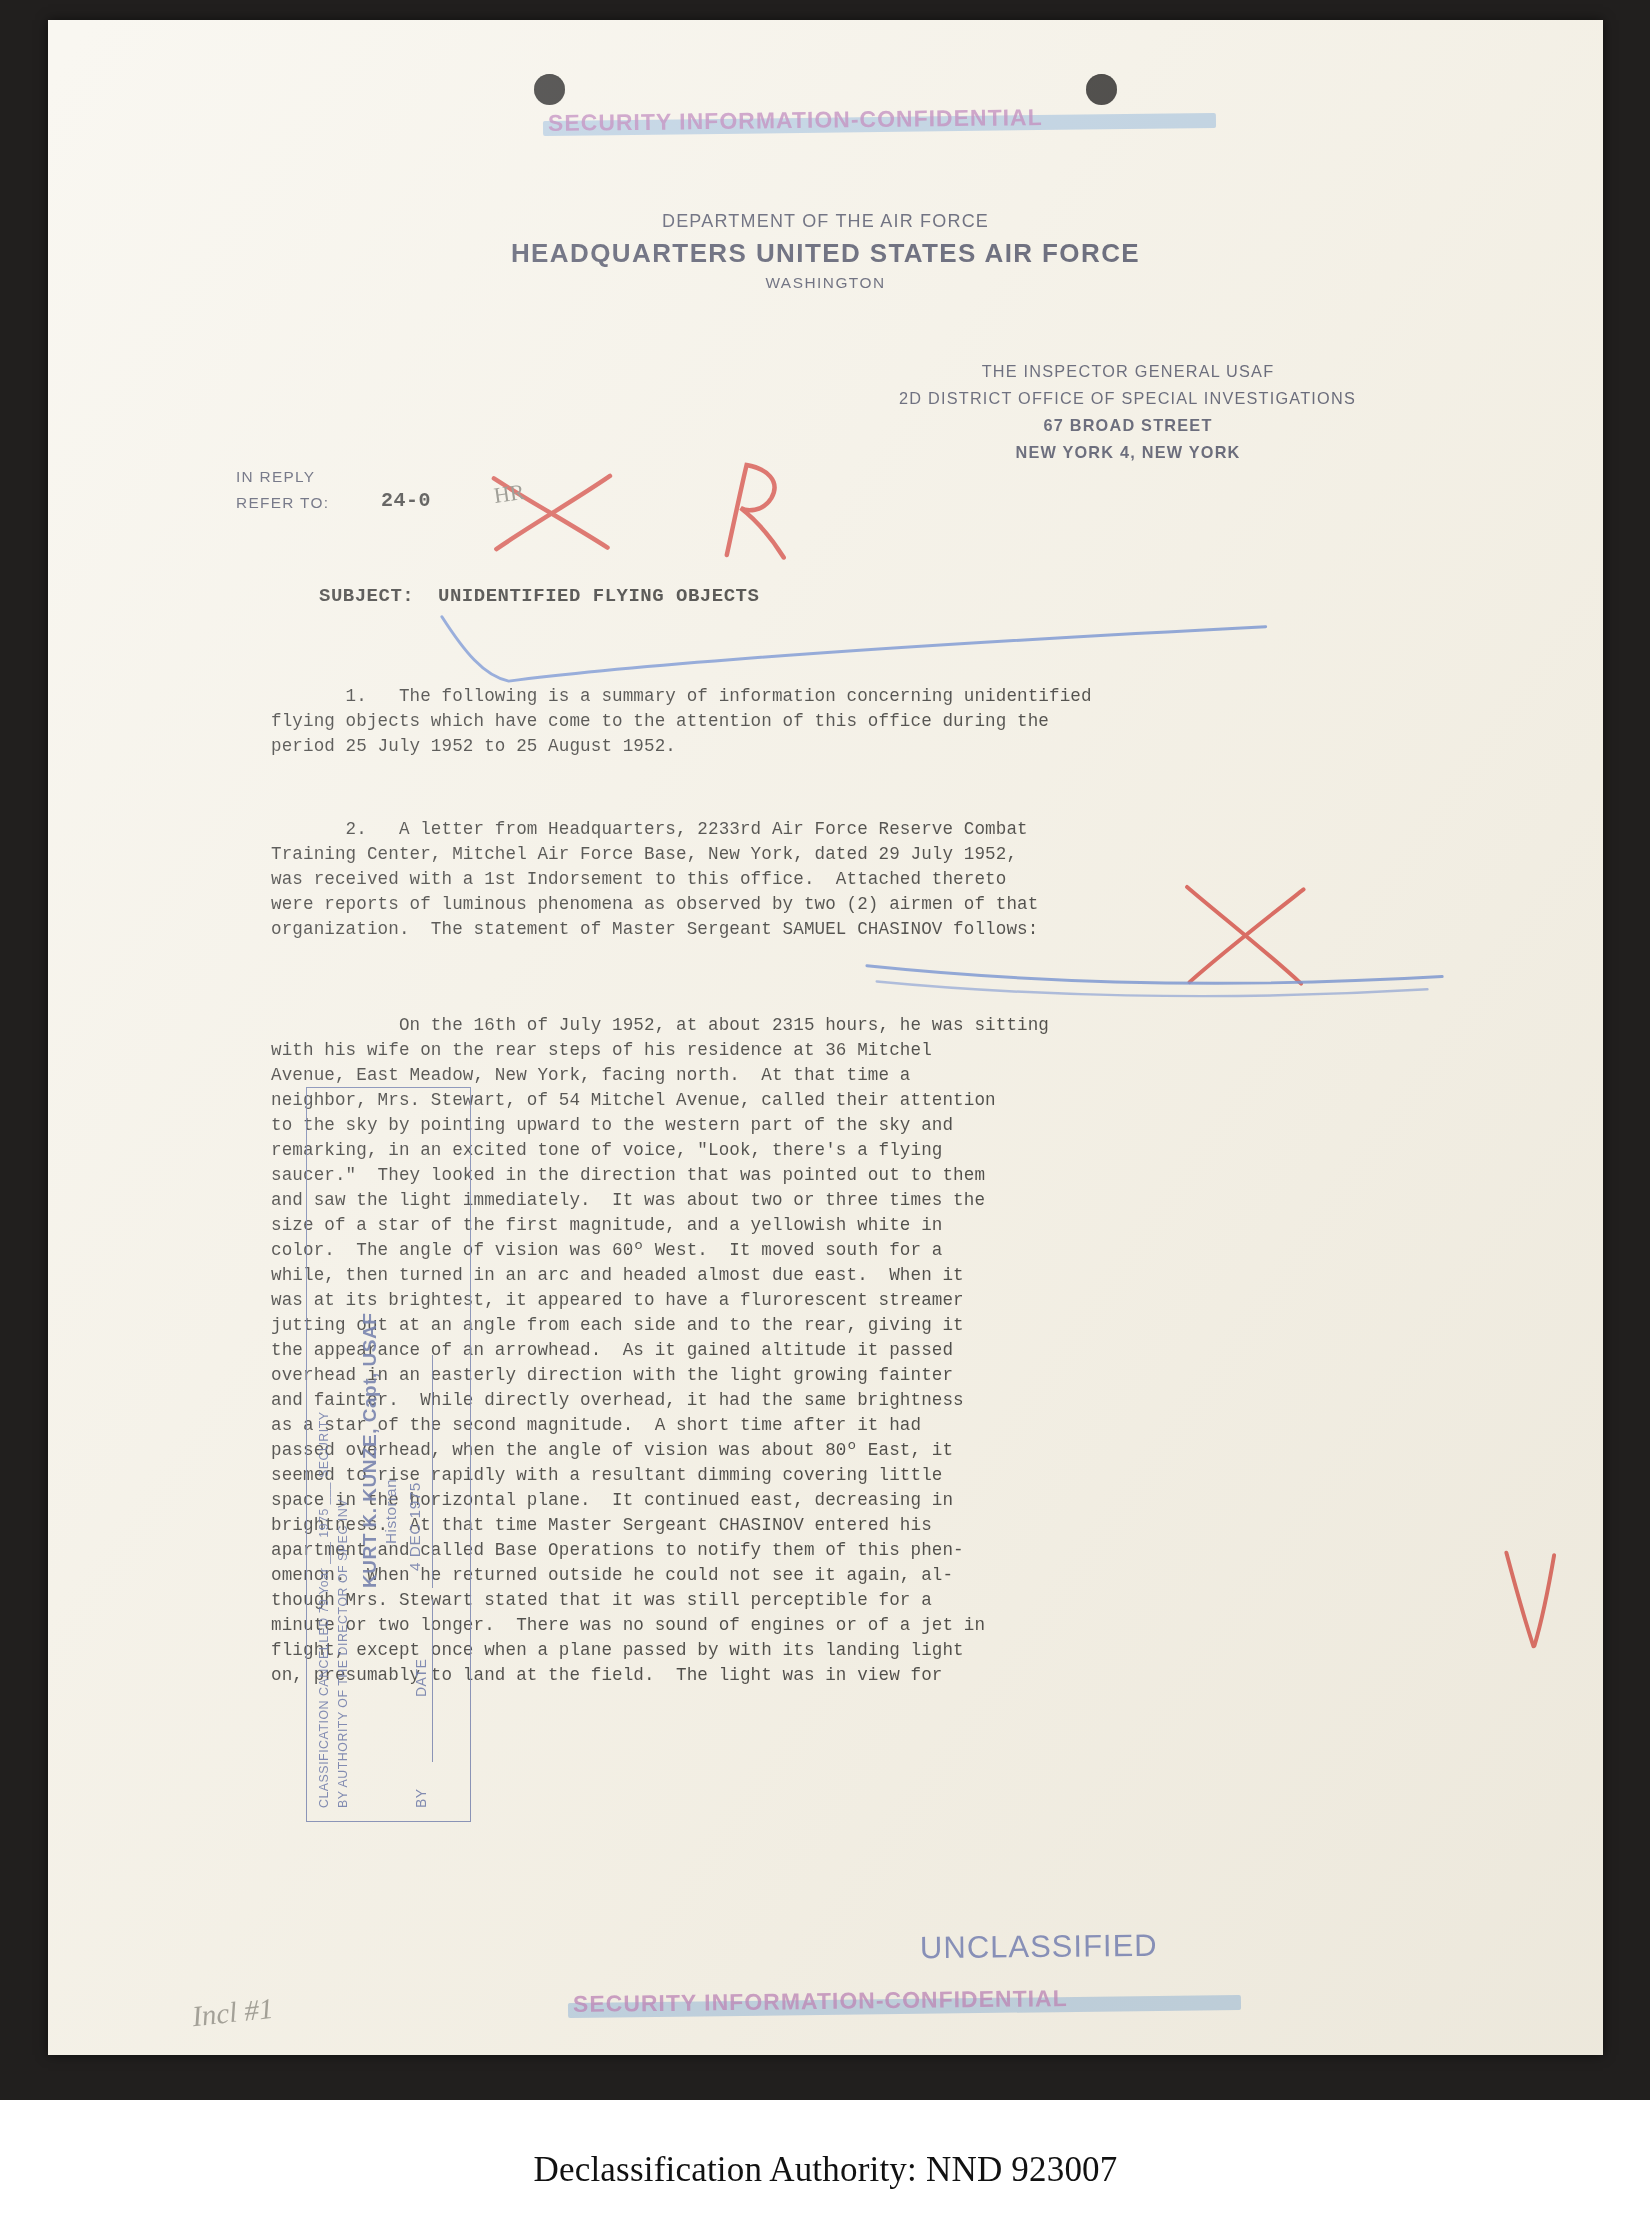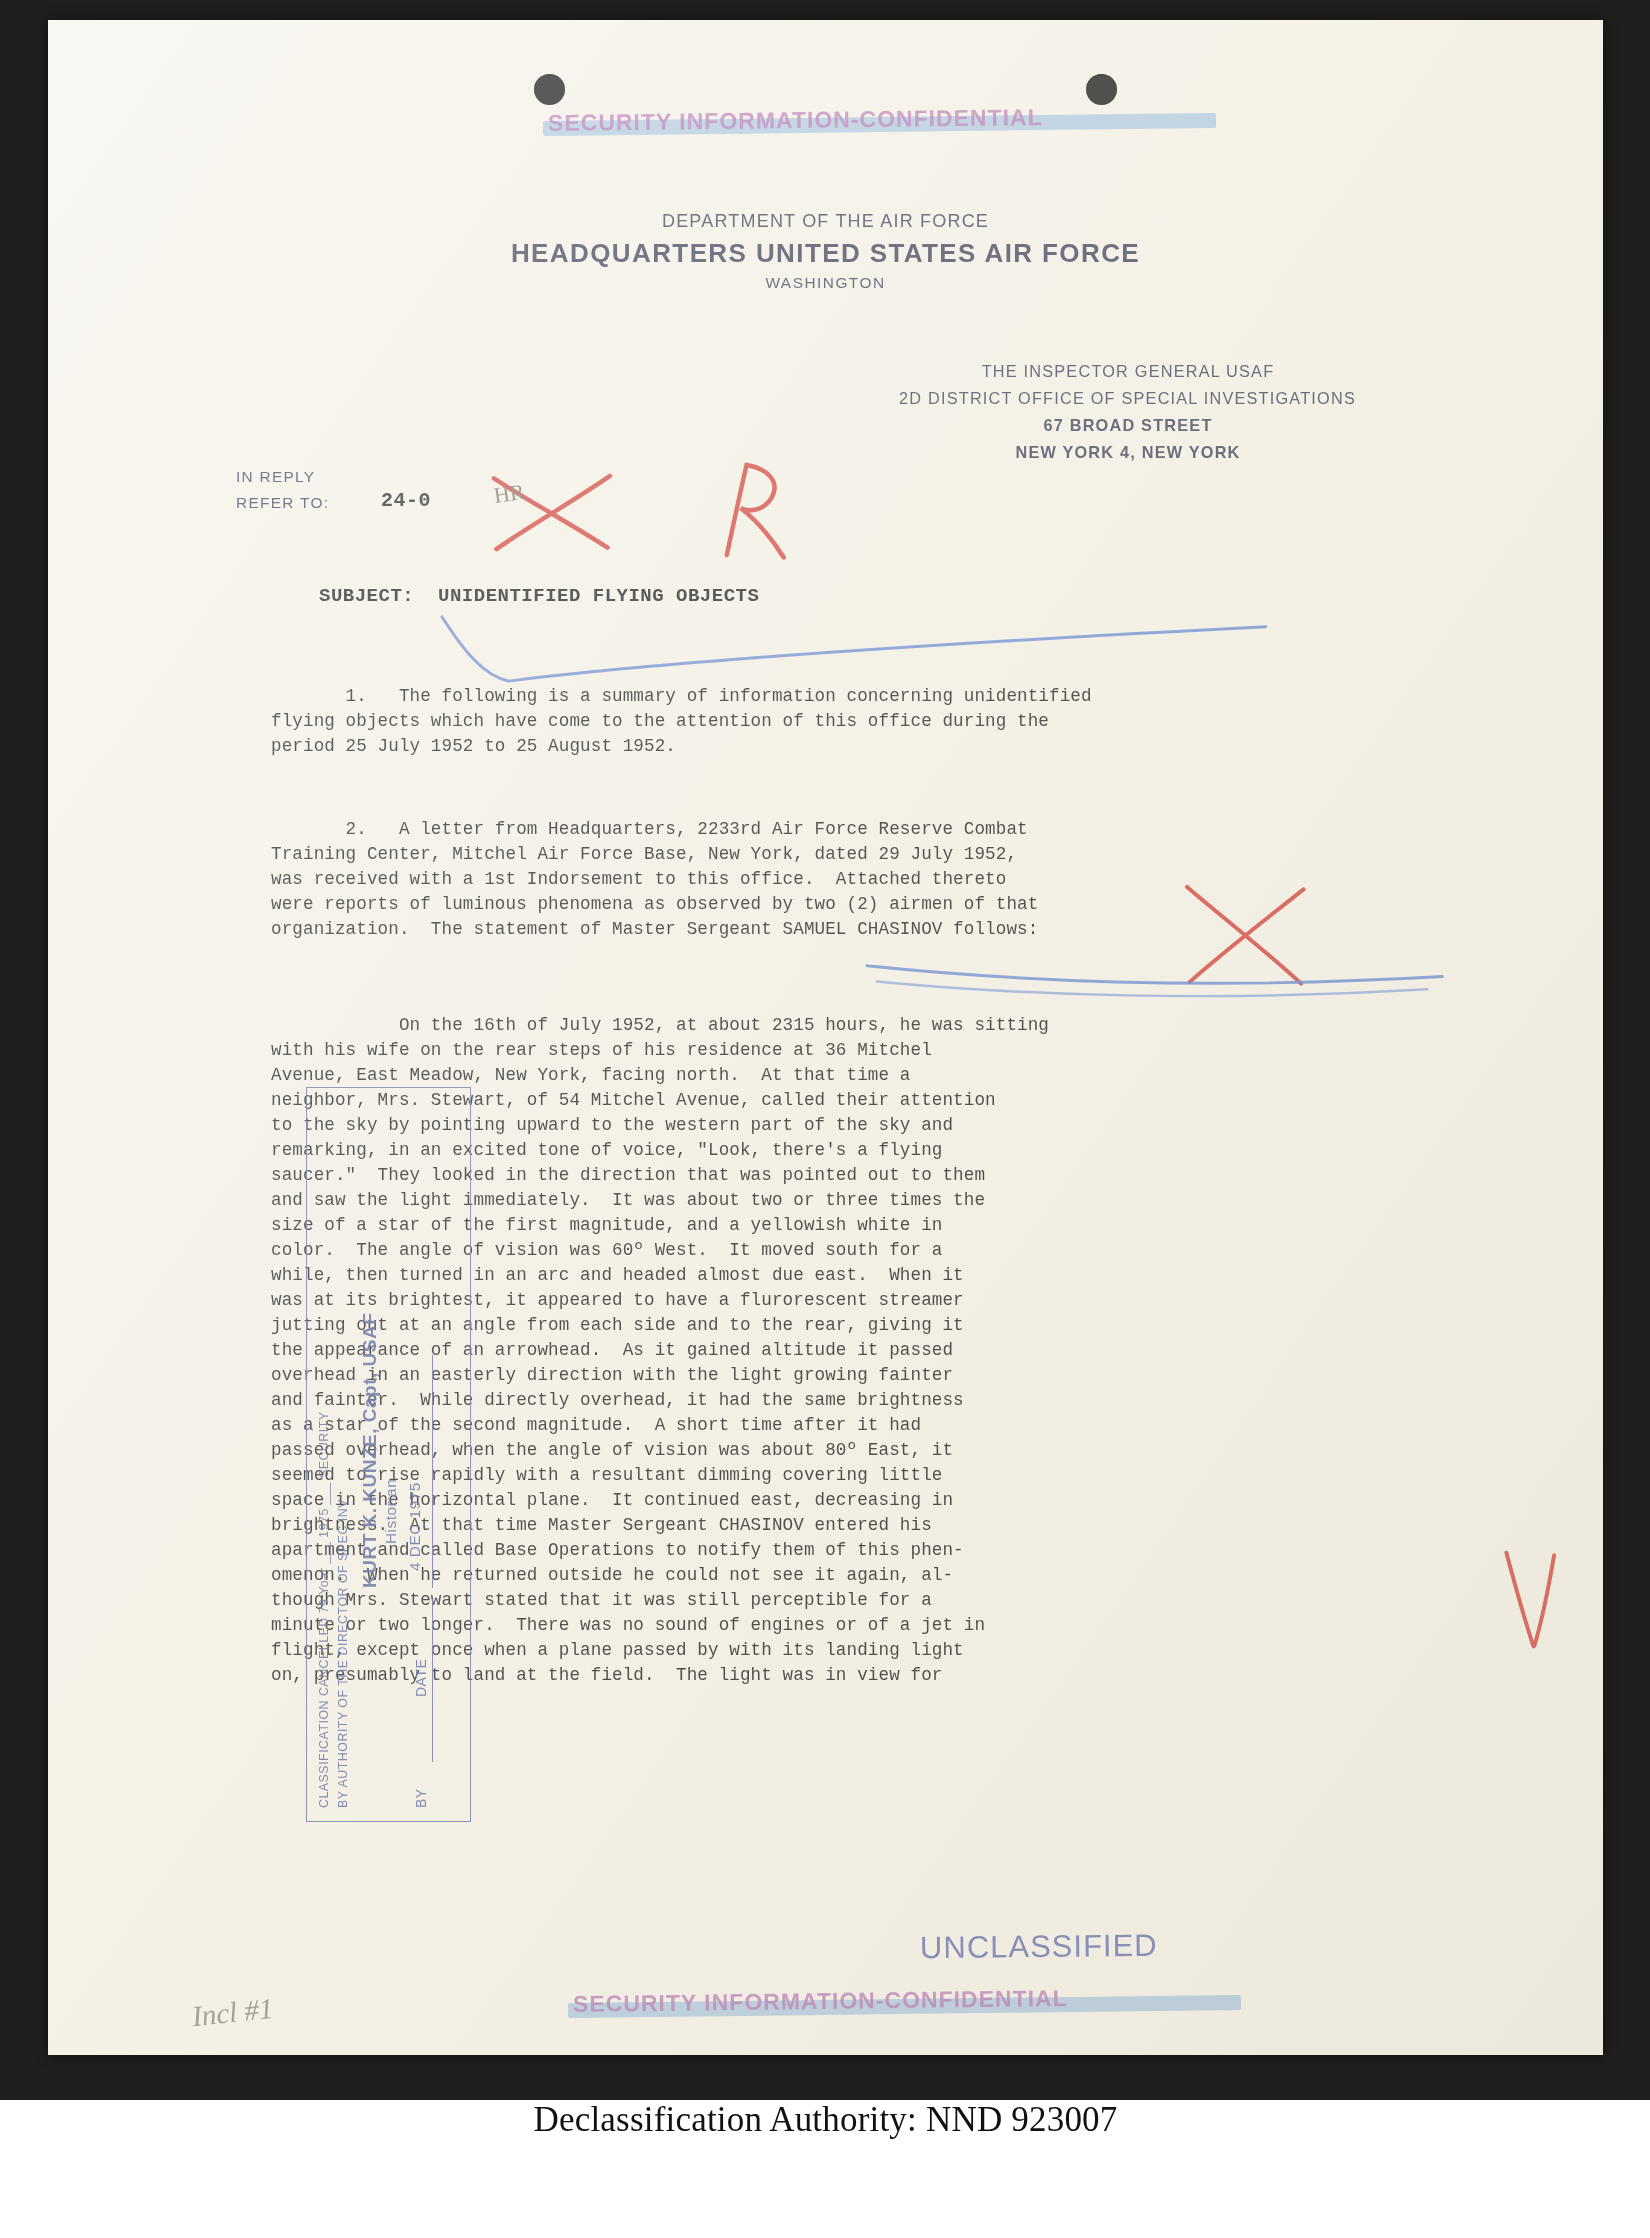--- a/index.html
+++ b/index.html
@@ -223,20 +223,21 @@
 
   
   #caption {
     position: absolute;
     left: 0;
     top: 2100px;
     width: 1651px;
     height: 139px;
     background: #ffffff;
     display: flex;
+    align-items: center;
     justify-content: center;
   }
   #caption-text {
     font-family: "Liberation Serif", serif;
     font-size: 35px;
     color: #111111;
     letter-spacing: 0.2px;
     white-space: nowrap;
   }
 </style>

